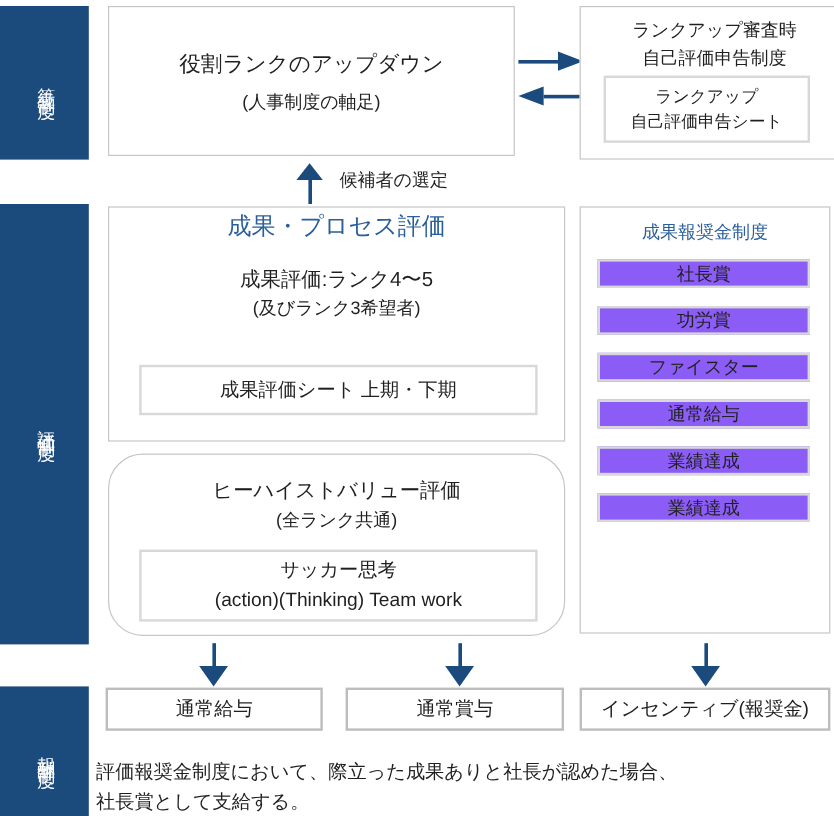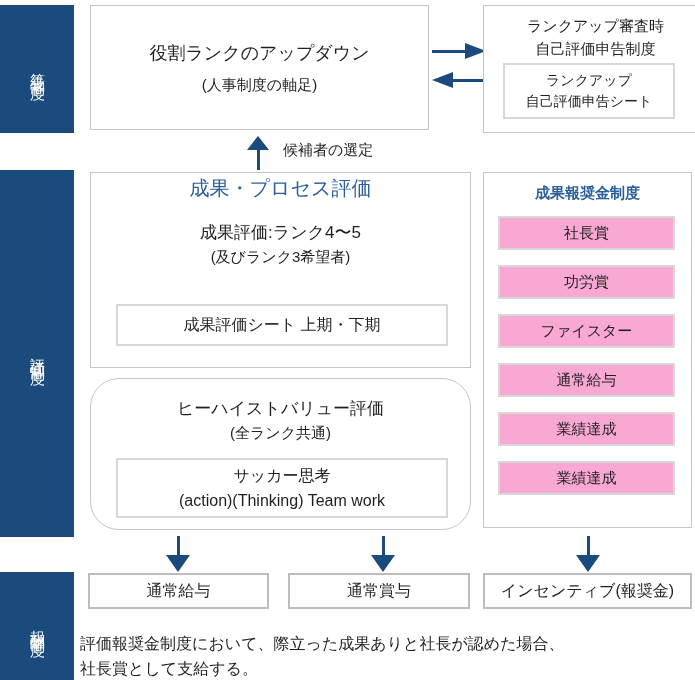--- a/index.html
+++ b/index.html
@@ -66,23 +66,23 @@
   #process-sheet{left:25px;top:131px;width:332px;height:42px;font-size:16px;}
 
   
   #value-box{left:90px;top:378px;width:381px;height:152px;text-align:center;border-radius:29px;}
   #value-box .title{margin-top:18px;font-size:17px;}
   #value-box .sub{margin-top:4px;font-size:15px;}
   #soccer-box{left:25px;top:79px;width:332px;height:60px;font-size:16px;line-height:25px;}
 
   
   #bonus-box{left:483px;top:172px;width:209px;height:356px;}
-  #bonus-box .title{margin-top:11px;text-align:center;font-size:15px;color:var(--title-blue);font-weight:700;}
+  #bonus-box .title{margin-top:11px;text-align:center;font-size:15px;color:var(--title-blue);font-weight:400;}
   #bonus-list{position:absolute;left:14px;top:43px;width:177px;display:flex;flex-direction:column;gap:15px;}
-  .bonus-item{height:34px;border:2px solid var(--border-inner);background:#f9a8d4;
+  .bonus-item{height:24px;border:2px solid var(--border-inner);background:#8b5cf6;
               display:flex;align-items:center;justify-content:center;font-size:15px;}
 
   
   .arrow-down{position:absolute;top:536px;width:24px;height:36px;}
   .arrow-down .shaft{position:absolute;left:10.5px;top:0;width:3px;height:19px;background:var(--navy);}
   .arrow-down .head{position:absolute;left:0;bottom:0;width:0;height:0;
                     border-left:12px solid transparent;border-right:12px solid transparent;
                     border-top:17px solid var(--navy);}
   #arrow-down-1{left:166px;} #arrow-down-2{left:371px;} #arrow-down-3{left:576px;}
 

